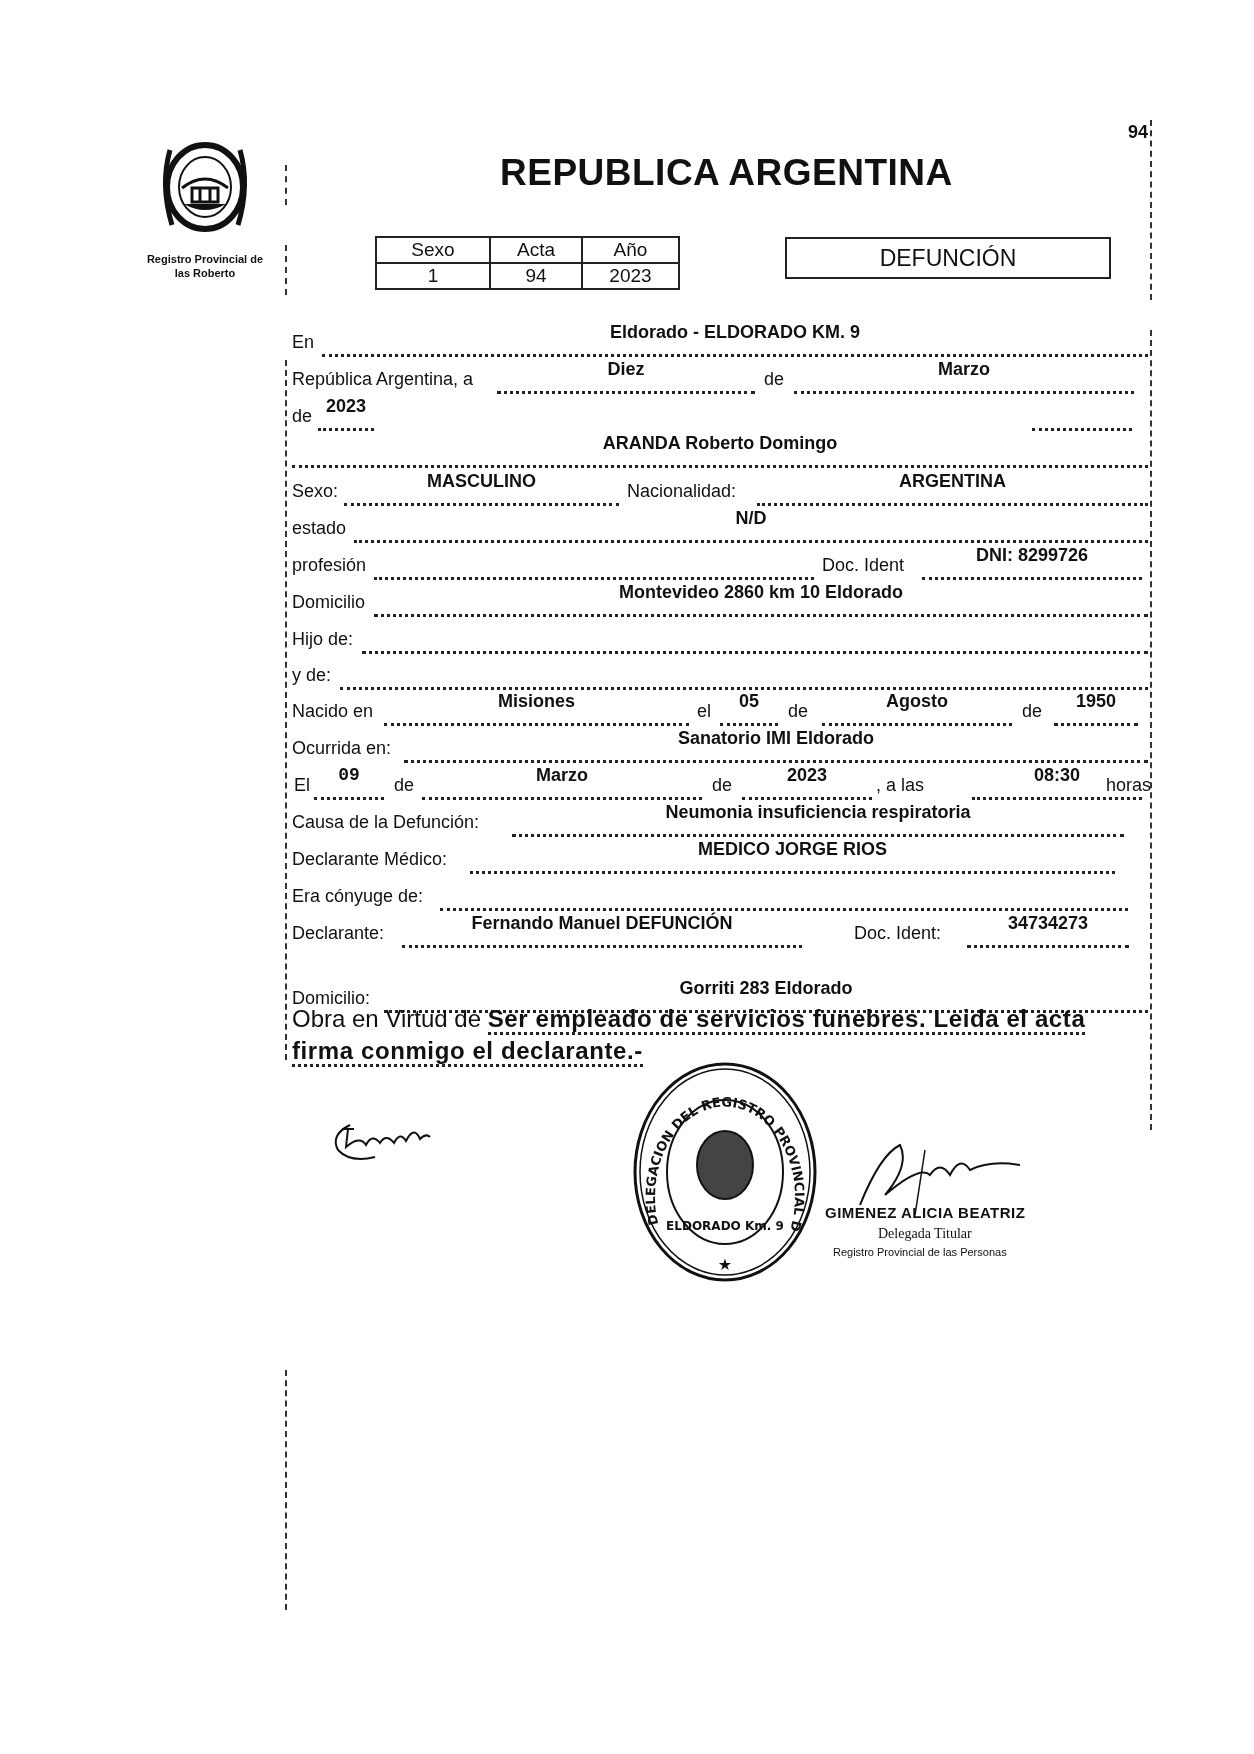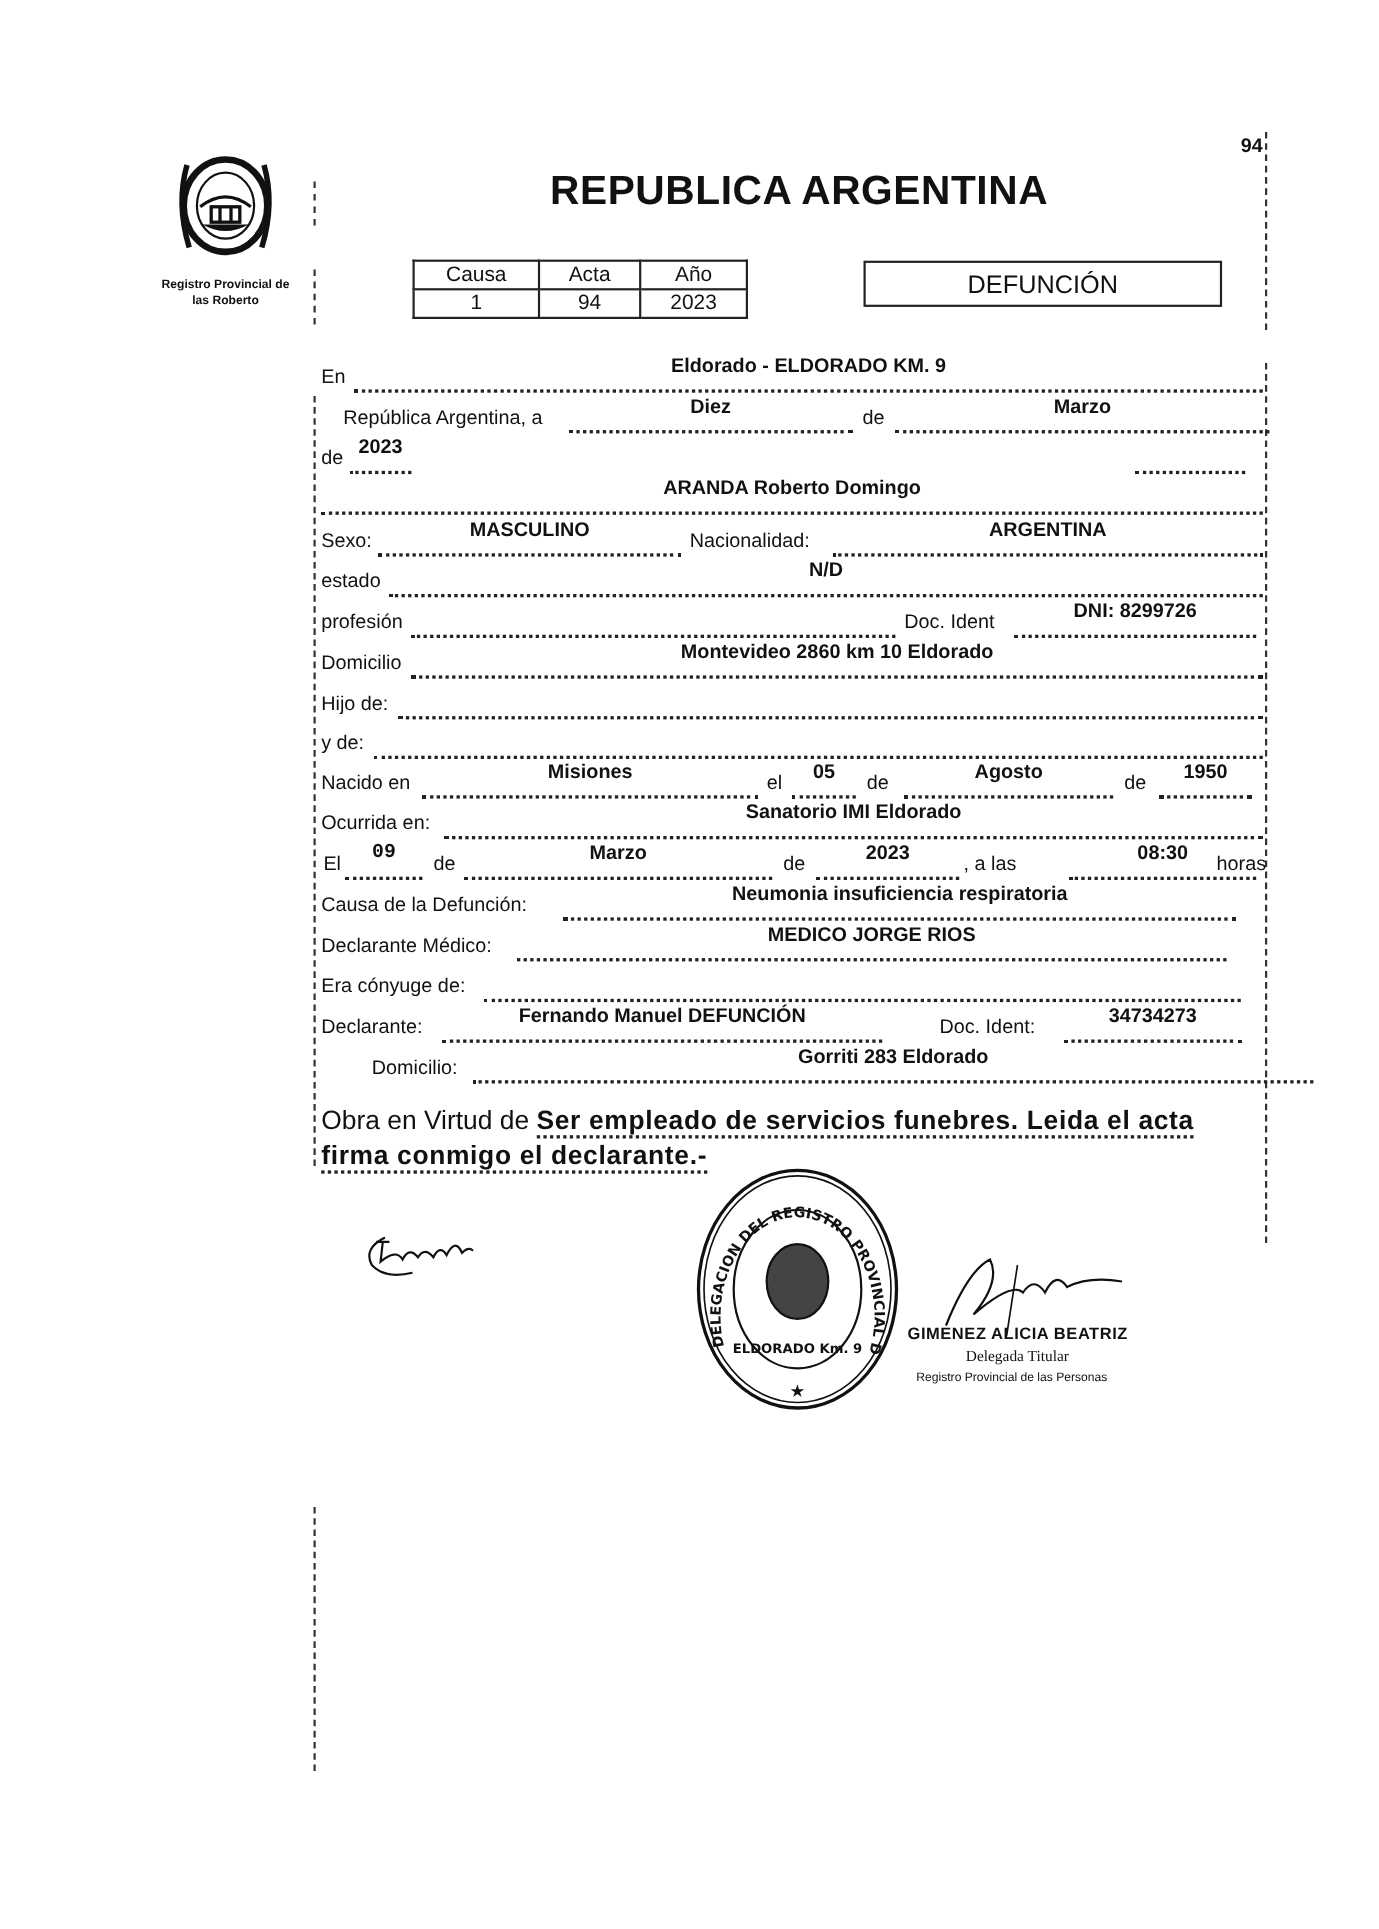--- a/index.html
+++ b/index.html
@@ -50,21 +50,21 @@
 <div class="abs registry-label">
   <div>Registro Provincial de</div>
   <div>las Roberto</div>
 </div>
 
 <div class="abs title">REPUBLICA ARGENTINA</div>
 
 <table class="abs ref-table">
   <tbody>
       <tr>
-    <td class="c1">Causa</td>
+    <td class="c1">Sexo</td>
     <td class="c2">Acta</td>
     <td class="c3">Año</td>
   </tr>
   <tr>
     <td class="c1">1</td>
     <td class="c2">94</td>
     <td class="c3">2023</td>
   </tr>
 </tbody>
   </table>
@@ -76,21 +76,21 @@
 <div class="vline" style="left:285px; top:360px; height:700px;"></div>
 <div class="vline" style="left:285px; top:1370px; height:240px;"></div>
 <div class="vline" style="left:1150px; top:120px; height:180px;"></div>
 <div class="vline" style="left:1150px; top:330px; height:800px;"></div>
 
 <div class="row" style="top:325px;">
   <span class="lbl" style="left:0;">En</span>
   <div class="fld" style="left:30px; width:826px;"><span>Eldorado - ELDORADO KM. 9</span></div>
 </div>
 
-<div class="row" style="top:362px;margin-left:20px;">
+<div class="row" style="top:362px;">
   <span class="lbl" style="left:0;">República Argentina, a</span>
   <div class="fld" style="left:205px; width:258px;"><span>Diez</span></div>
   <span class="lbl" style="left:472px;">de</span>
   <div class="fld" style="left:502px; width:340px;"><span>Marzo</span></div>
 </div>
 
 <div class="row" style="top:399px;">
   <span class="lbl" style="left:0;">de</span>
   <div class="fld" style="left:26px; width:56px;"><span>2023</span></div>
   <div class="fld" style="left:740px; width:100px;"></div>
@@ -177,21 +177,21 @@
   <div class="fld" style="left:148px; width:688px;"><span></span></div>
 </div>
 
 <div class="row" style="top:916px;">
   <span class="lbl" style="left:0;">Declarante:</span>
   <div class="fld" style="left:110px; width:400px;"><span>Fernando Manuel DEFUNCIÓN</span></div>
   <span class="lbl" style="left:562px;">Doc. Ident:</span>
   <div class="fld" style="left:675px; width:162px;"><span>34734273</span></div>
 </div>
 
-<div class="row" style="top:953px;margin-left:46px;">
+<div class="row" style="top:981px;">
   <span class="lbl" style="left:0;">Domicilio:</span>
   <div class="fld" style="left:92px; width:764px;"><span>Gorriti 283 Eldorado</span></div>
 </div>
 
 <div class="obra">
   <span>Obra en Virtud de</span>
   <span class="val">Ser empleado de servicios funebres. Leida el acta firma conmigo el declarante.-</span>
 </div>
 
 <svg class="abs sig-left" width="110" height="50" viewBox="0 0 110 50">

